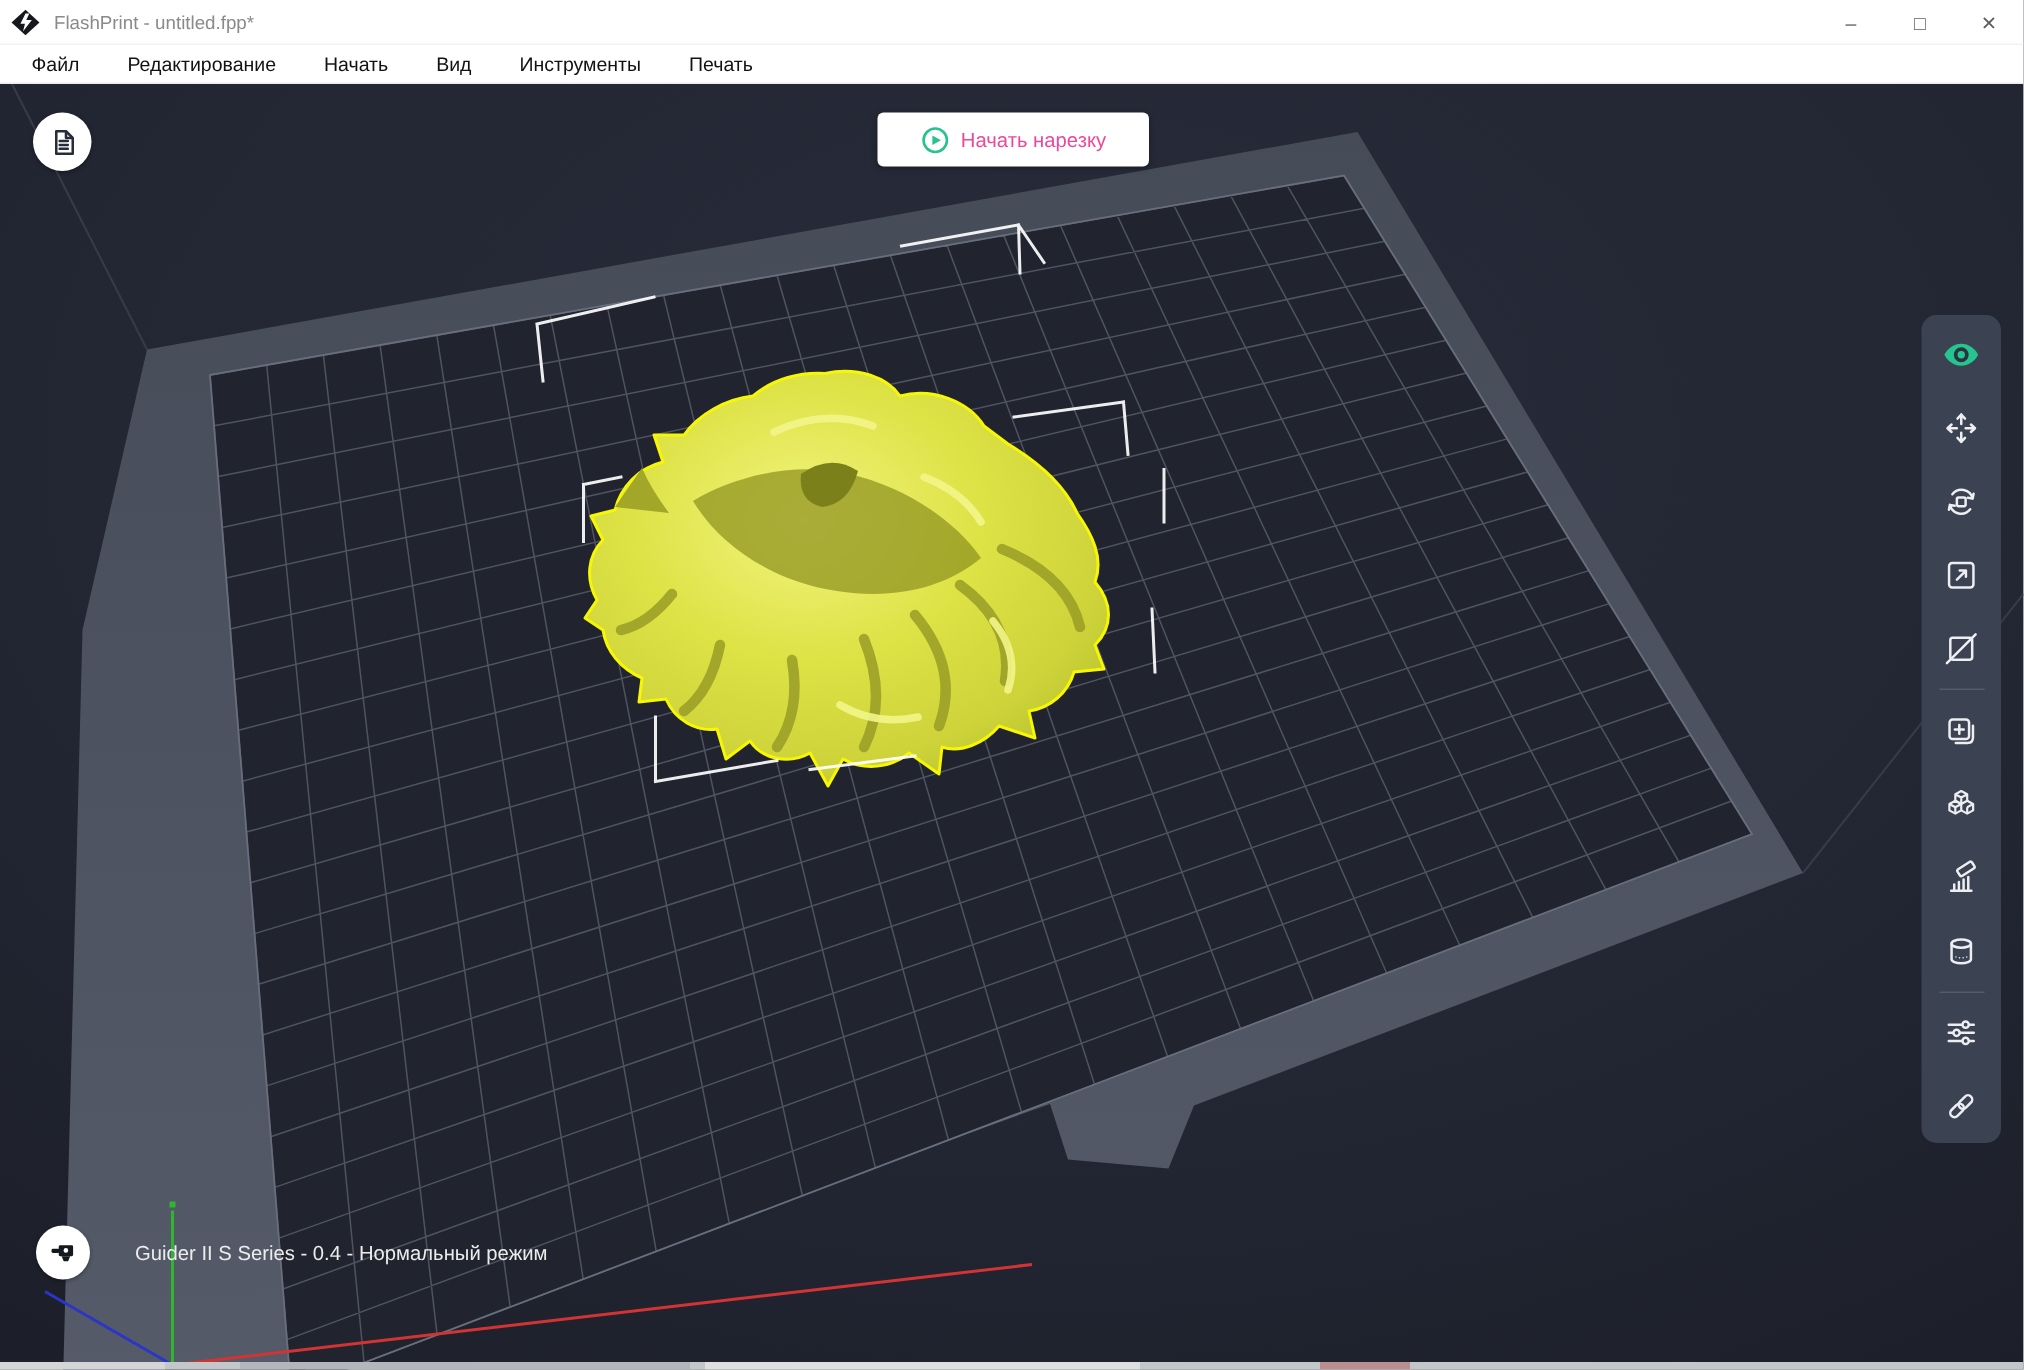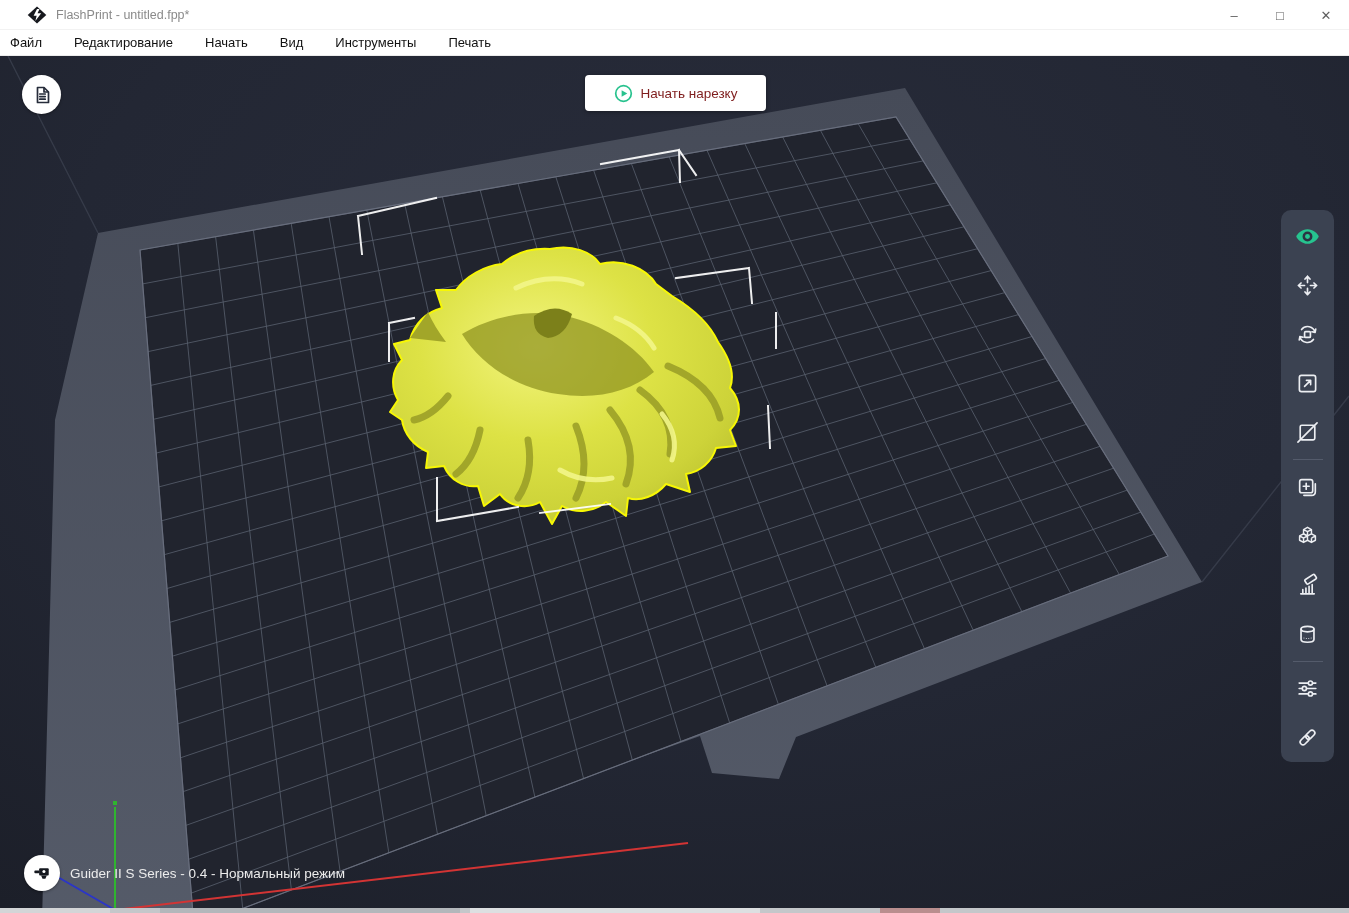--- a/index.html
+++ b/index.html
@@ -6,58 +6,57 @@
   body{
     width:1349px;height:913px;position:relative;overflow:hidden;
     font-family:"Liberation Sans", sans-serif;
     background:#23273330;
   }
   
   .titlebar{
     position:absolute;left:0;top:0;width:1349px;height:30px;background:#ffffff;
     display:flex;align-items:center;z-index:20;border-bottom:1px solid #f2f2f2;
     box-sizing:border-box;
-    padding-left:20px;
   }
   .titlebar .logo{width:22px;height:22px;margin-left:6px;flex:0 0 auto;}
   .titlebar .title{margin-left:8px;font-size:12.5px;color:#8a8a8a;}
   .win-controls{position:absolute;right:0;top:0;height:30px;display:flex;align-items:center;}
   .win-btn{width:46px;height:30px;display:flex;align-items:center;justify-content:center;
     color:#5f5f5f;font-size:13px;cursor:default;}
   .menubar{
     position:absolute;left:0;top:30px;width:1349px;height:26px;background:#ffffff;
     display:flex;align-items:center;z-index:20;border-bottom:1px solid #ececec;box-sizing:border-box;
   }
   .menu-item{padding:0 16px;font-size:13px;color:#121212;height:26px;display:flex;align-items:center;}
-  .menu-item:first-child{padding-left:10px;}
+  .menu-item:first-child{padding-left:21px;}
   
   .scene{position:absolute;left:0;top:0;width:1349px;height:913px;z-index:1;}
   
   .slice-btn{
     position:absolute;left:585px;top:75px;width:181px;height:36px;background:#ffffff;
     border-radius:4px;box-shadow:0 1px 4px rgba(0,0,0,.35);display:flex;align-items:center;
     justify-content:center;z-index:10;cursor:default;
   }
-  .slice-btn .txt{font-size:13.5px;color:#7f1d1d;margin-left:8px;}
+  .slice-btn .txt{font-size:13.5px;color:#ec4899;margin-left:8px;}
   
   .file-btn{
     position:absolute;left:22px;top:75px;width:39px;height:39px;border-radius:50%;
     background:#ffffff;display:flex;align-items:center;justify-content:center;z-index:10;
     box-shadow:0 1px 3px rgba(0,0,0,.35);
   }
   
   .sidebar{
     position:absolute;left:1281px;top:210px;width:53px;height:552px;background:#3b4251;
     border-radius:10px;z-index:10;display:flex;flex-direction:column;align-items:center;
     padding-top:2px;box-sizing:border-box;
   }
   .tool-btn{width:48px;height:50px;display:flex;align-items:center;justify-content:center;}
   .tool-divider{width:30px;height:1px;background:#545b6b;margin:2px 0;}
   
-  .status{position:absolute;left:24px;top:855px;display:flex;align-items:center;z-index:10;}
+  .status{position:absolute;left:24px;top:817px;display:flex;align-items:center;z-index:10;gap:20px;}
   .status .chip{width:36px;height:36px;border-radius:50%;background:#ffffff;display:flex;
     align-items:center;justify-content:center;box-shadow:0 1px 3px rgba(0,0,0,.35);}
   .status .label{margin-left:10px;font-size:13.5px;color:#ececec;}
   
   .taskbar{position:absolute;left:0;bottom:0;width:1349px;height:5px;background:#c4c7ca;z-index:15;}
   .taskbar .seg{position:absolute;top:0;height:5px;}
 </style>
 </head>
 <body>
 

